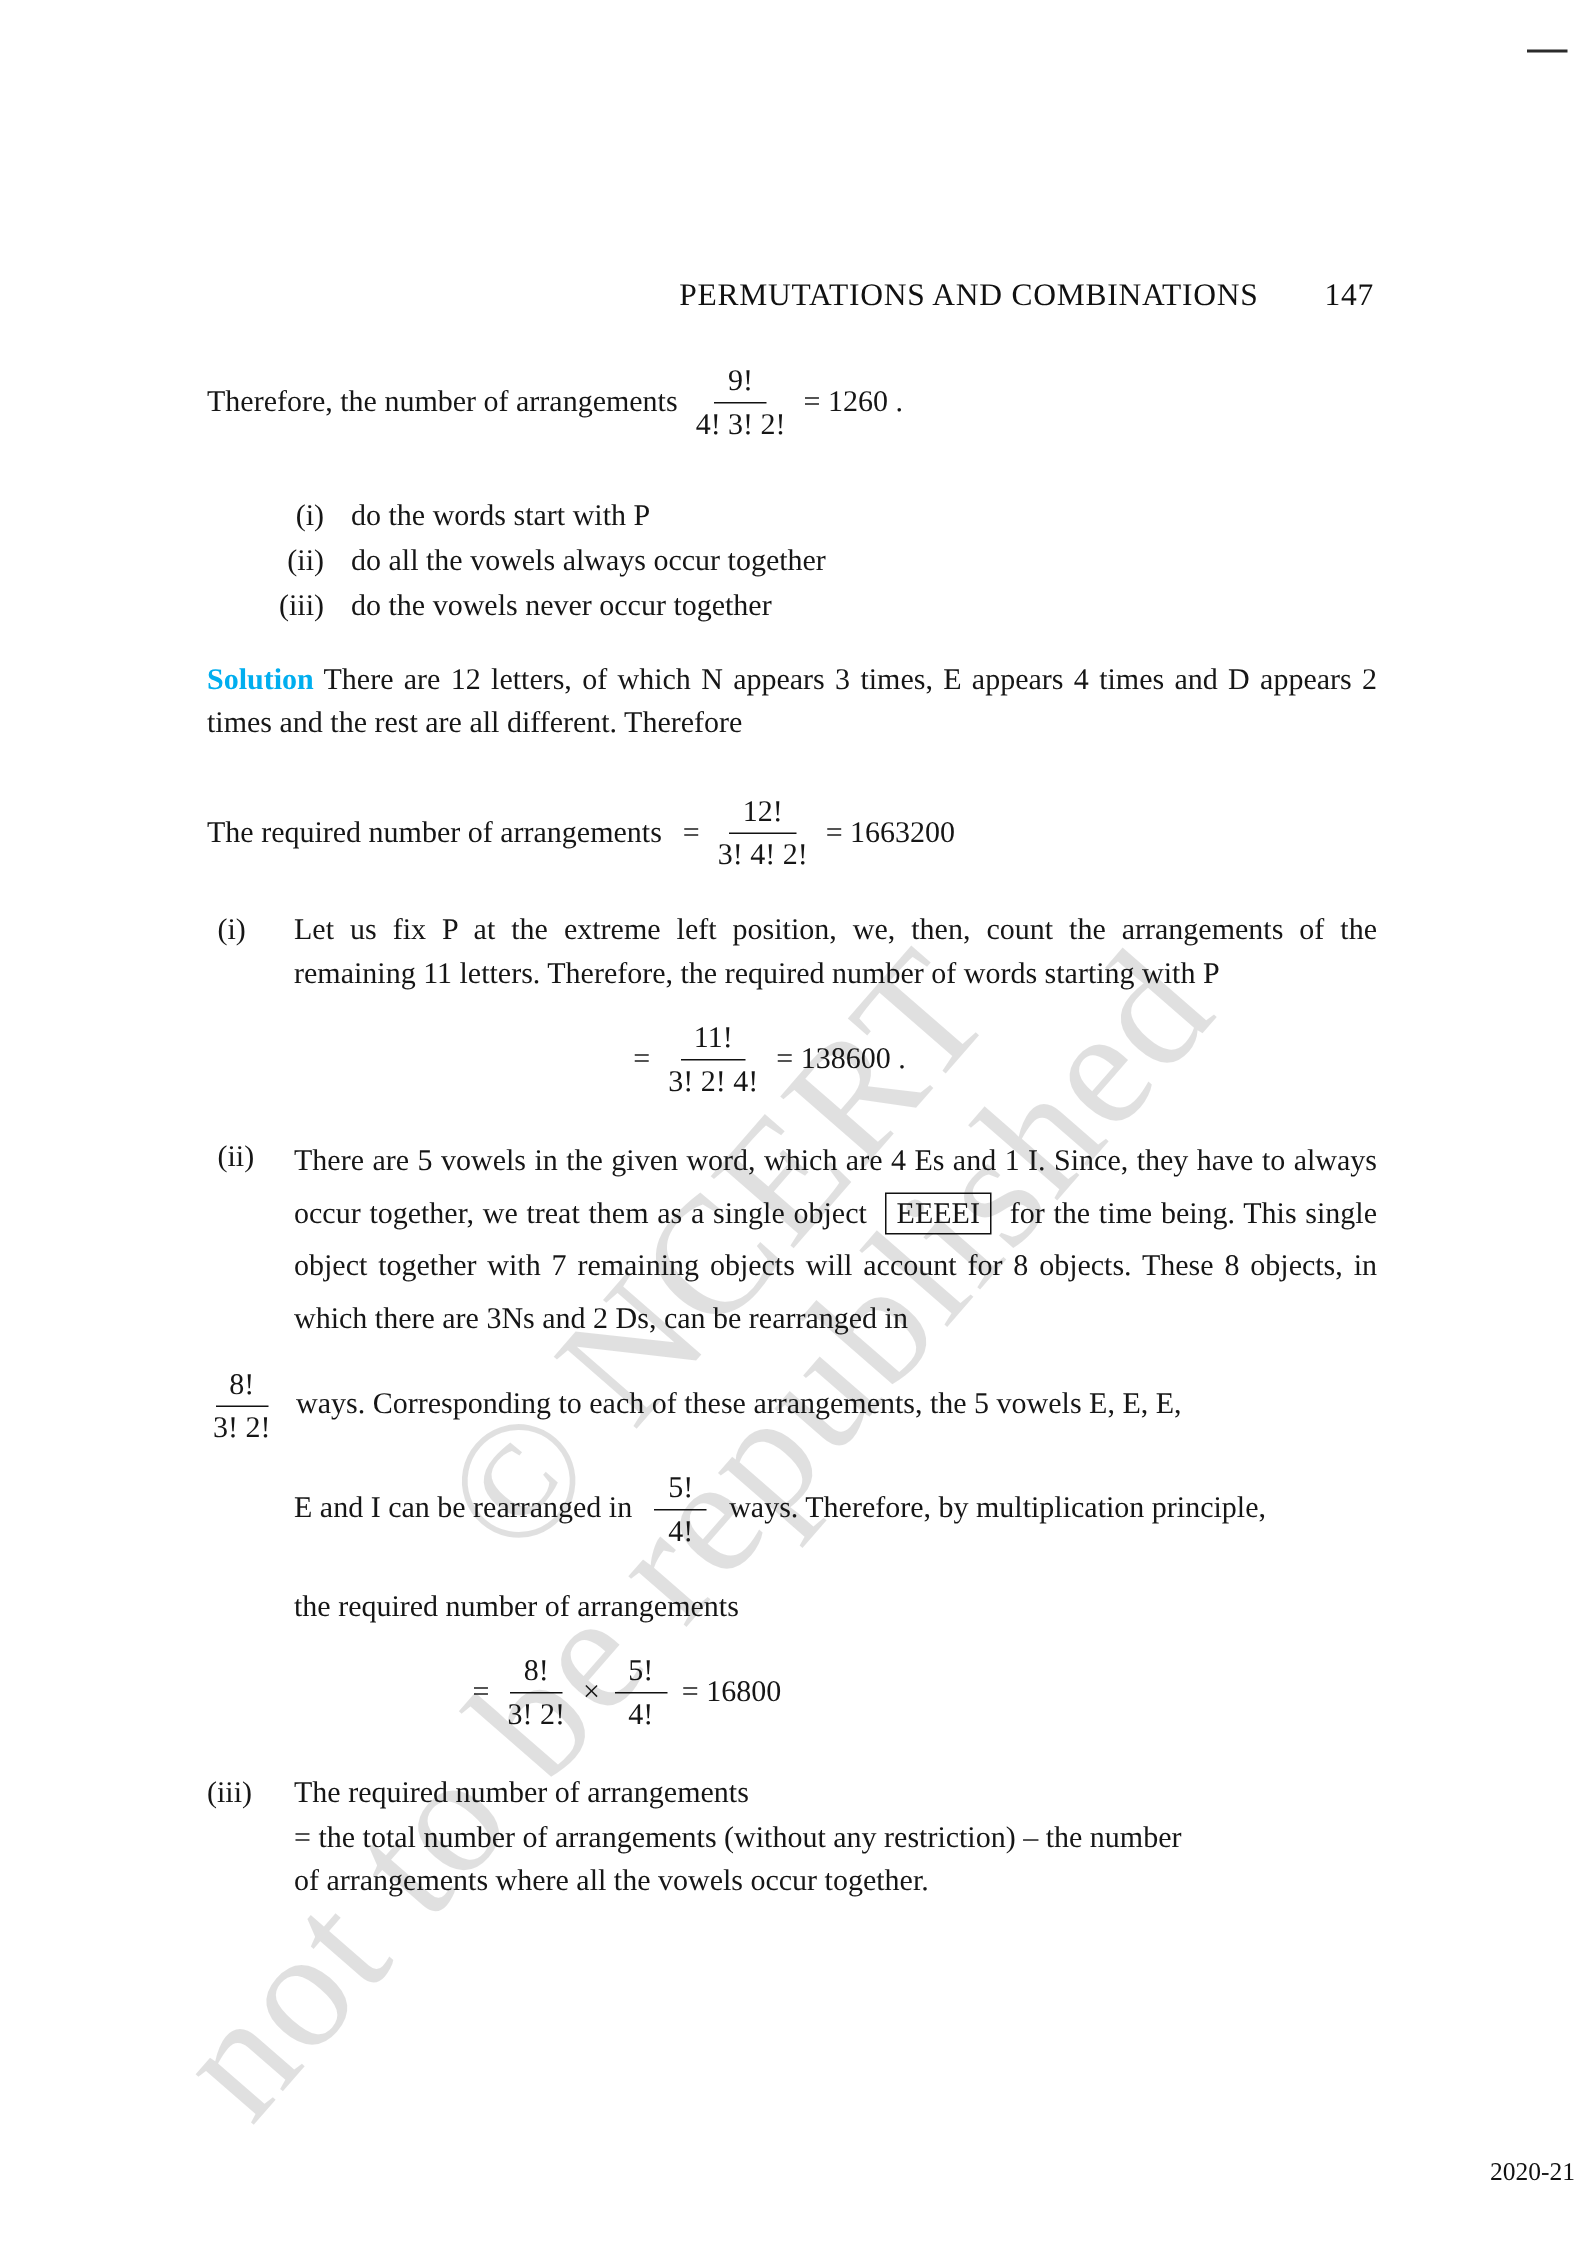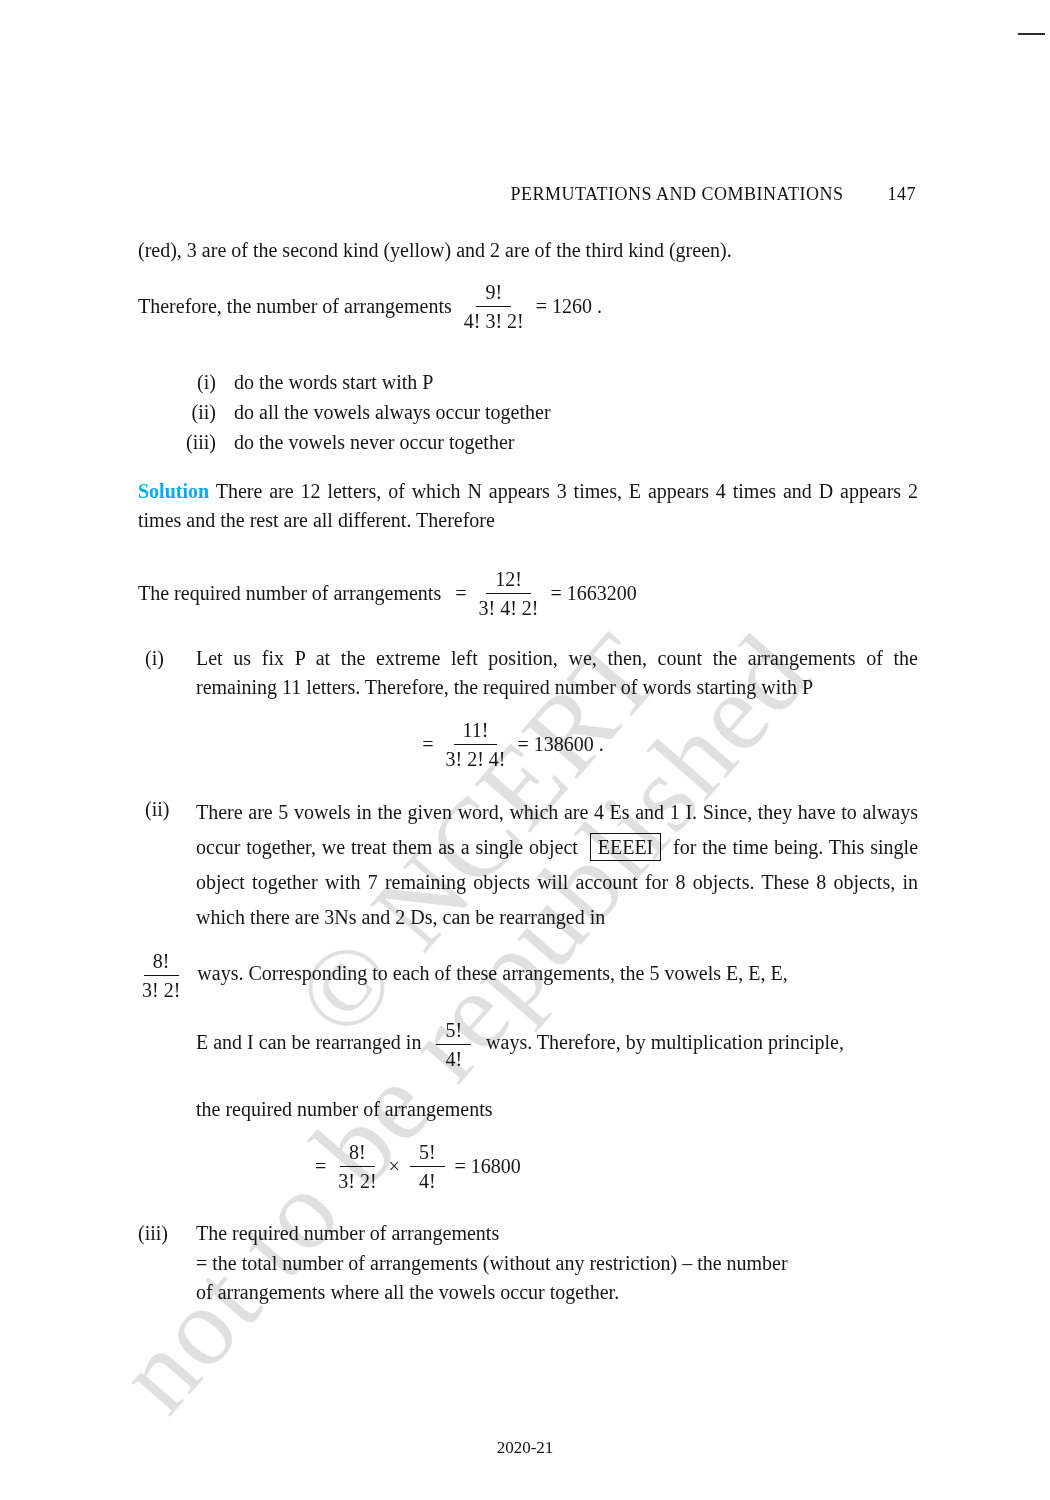--- a/index.html
+++ b/index.html
@@ -23,21 +23,21 @@
     color:rgba(0,0,0,0.12);
     font-family:"Liberation Serif", serif;
     transform-origin:0 50%;
     letter-spacing:2px;
   }
   .wm1 { font-size:112px; left:318px; top:955px; transform:rotate(-49deg); }
   .wm2 { font-size:112px; left:140px; top:1330px; transform:rotate(-49deg); }
 
   .header {
     position:absolute; top:184px; right:134px; z-index:2;
-    font-size:18px; letter-spacing:0.5px; color:#111;
+    font-size:21px; letter-spacing:0.5px; color:#111;
   }
   .header-title { margin-right:44px; }
 
   .content {
     position:absolute; left:138px; top:236px; width:780px; z-index:1;
     font-size:20px; line-height:1.45;
   }
   .justify { text-align:justify; }
   .accent { color:#00aeef; font-weight:bold; }
 
@@ -77,21 +77,21 @@
   .fracline { margin:14px 0 16px 2px; }
   .fracline .frac:first-child { margin-left:0; }
   .line-eandi { margin:14px 0 24px 58px; }
   .line-reqnum { margin:0 0 16px 58px; }
   .eq-16800 { margin:0 0 26px 177px; }
 
   .p3line { line-height:1.48; }
 
   .footer {
     position:absolute; left:0; right:0; top:1438px; z-index:1;
-    text-align:center; font-size:17px; color:#111;
+    text-align:right; font-size:17px; color:#111;
     font-family:"Liberation Serif", serif;
   }
 </style>
 </head>
 <body>
 
 <div class="page">
 
   <div class="crop-mark"></div>
 
@@ -99,21 +99,20 @@
     <span class="wm wm1">© NCERT</span>
     <span class="wm wm2">not to be republished</span>
   </div>
 
   <div class="header">
     <span class="header-title">PERMUTATIONS AND COMBINATIONS</span><span class="header-page">147</span>
   </div>
 
   <div class="content">
 
-    <p class="para">(red), 3 are of the second kind (yellow) and 2 are of the third kind (green).</p>
 
     <div class="eqrow row-arr">
       <span>Therefore, the number of arrangements</span>
       <span class="frac">
         <span class="num">9!</span>
         <span class="den">4! 3!  2!</span>
       </span>
       <span>= 1260 .</span>
     </div>
 

